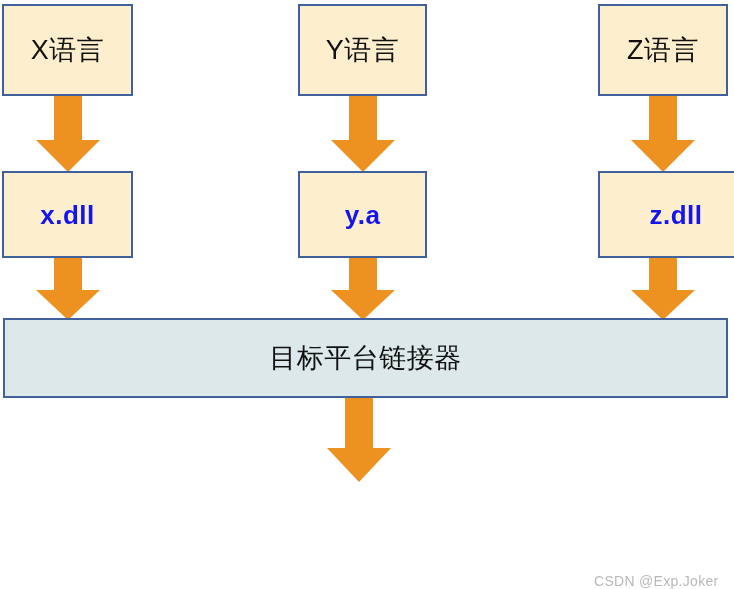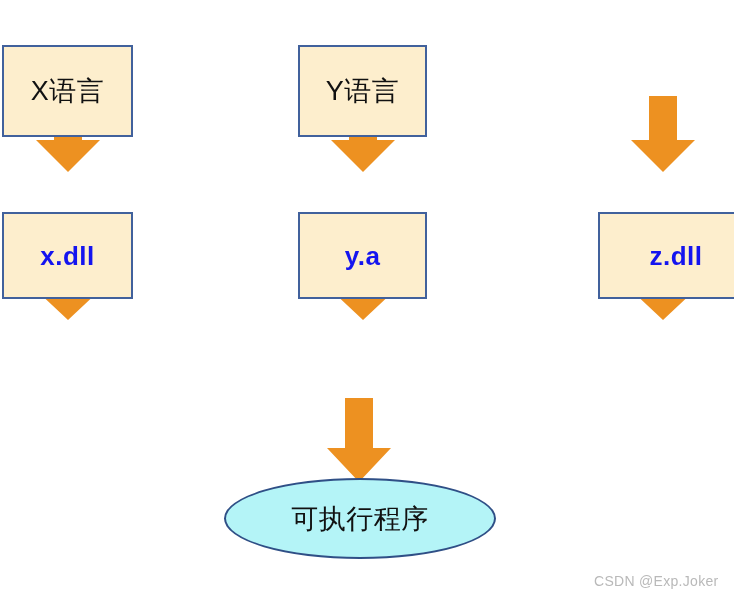--- a/index.html
+++ b/index.html
@@ -21,21 +21,20 @@
   
   .node-box {
     position: absolute;
     box-sizing: border-box;
     background: #fdeecd;
     border: 2px solid #41619c;
     display: flex;
     align-items: center;
     justify-content: center;
     z-index: 3;
-    margin-top: 41px;
   }
   .node-box .node-label {
     font-size: 27px;
     line-height: 1;
     color: #111111;
     letter-spacing: 0.5px;
     white-space: nowrap;
   }
   .node-box.artifact .node-label {
     color: #1414ef;
@@ -104,20 +103,23 @@
 <div id="canvas">
 
   <div class="node-box" style="left:2px; top:4px; width:131px; height:92px;">
     <span class="node-label">X语言</span>
   </div>
 
   <div class="node-box" style="left:298px; top:4px; width:129px; height:92px;justify-content:center;">
     <span class="node-label">Y语言</span>
   </div>
 
+  <div class="node-box" style="left:598px; top:4px; width:130px; height:92px;">
+    <span class="node-label">Z语言</span>
+  </div>
 
   <div class="arrow" style="left:36px; top:96px;">
     <svg width="64" height="76" viewBox="0 0 64 76" aria-hidden="true">
       <polygon points="18,0 46,0 46,44 64,44 32,76 0,44 18,44" fill="#ed9121"></polygon>
     </svg>
   </div>
 
   <div class="arrow" style="left:331px; top:96px;">
     <svg width="64" height="76" viewBox="0 0 64 76" aria-hidden="true">
       <polygon points="18,0 46,0 46,44 64,44 32,76 0,44 18,44" fill="#ed9121"></polygon>
@@ -153,26 +155,26 @@
       <polygon points="18,0 46,0 46,32 64,32 32,62 0,32 18,32" fill="#ed9121"></polygon>
     </svg>
   </div>
 
   <div class="arrow" style="left:631px; top:258px;">
     <svg width="64" height="62" viewBox="0 0 64 62" aria-hidden="true">
       <polygon points="18,0 46,0 46,32 64,32 32,62 0,32 18,32" fill="#ed9121"></polygon>
     </svg>
   </div>
 
+  <div class="linker-bar" style="left:3px; top:318px; width:725px; height:80px;">
+    <span class="linker-label">目标平台链接器</span>
+  </div>
 
   <div class="arrow" style="left:327px; top:398px;">
     <svg width="64" height="84" viewBox="0 0 64 84" aria-hidden="true">
       <polygon points="18,0 46,0 46,50 64,50 32,84 0,50 18,50" fill="#ed9121"></polygon>
     </svg>
   </div>
 
-  <div class="output-ellipse" style="left:224px; top:478px; width:272px; height:81px;">
-    <span class="ellipse-label">可执行程序</span>
-  </div>
 
   <div class="watermark" style="left:594px; top:564px;">CSDN @Exp.Joker</div>
 
 </div>
 
 </body></html>

